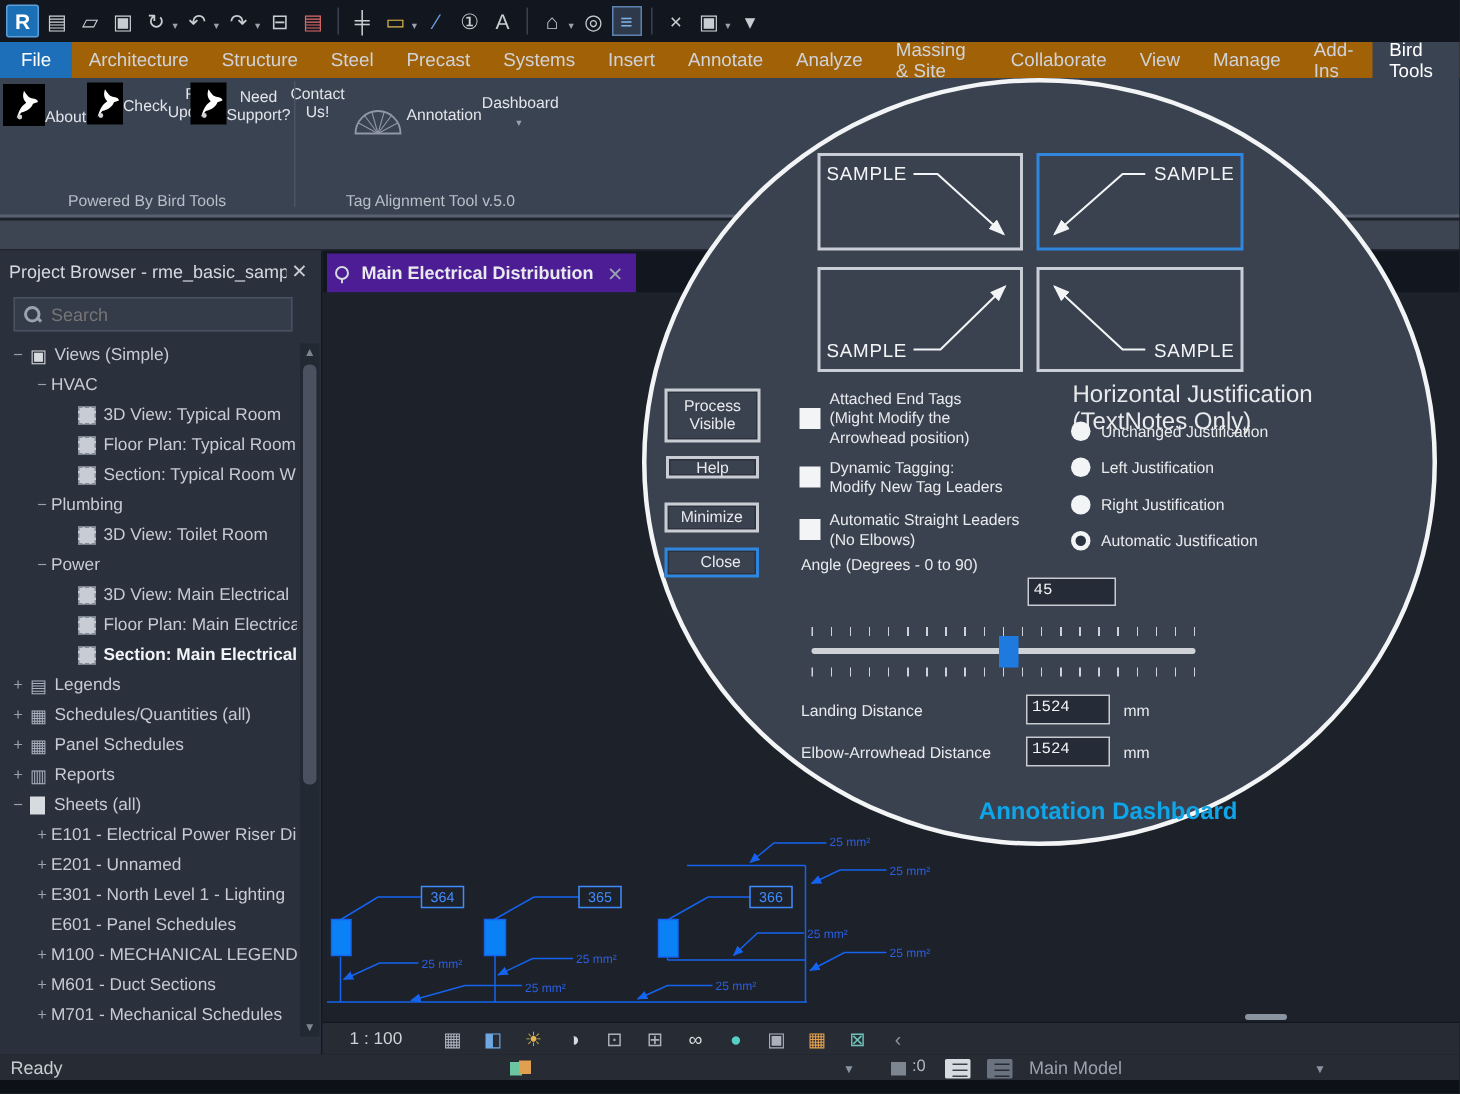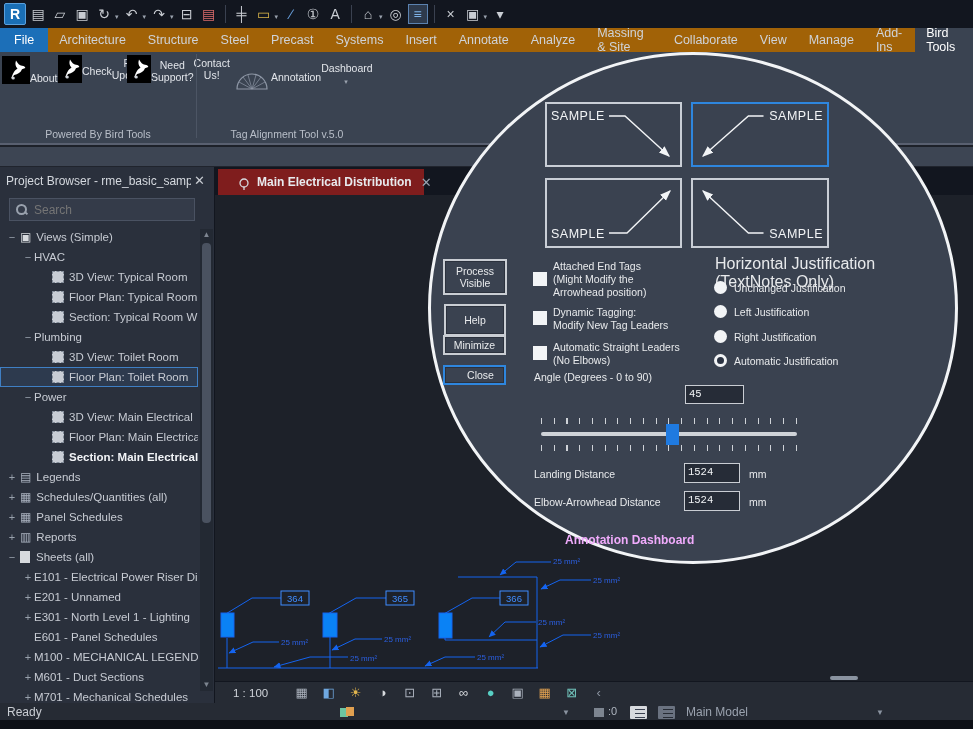--- a/index.html
+++ b/index.html
@@ -35,22 +35,22 @@
   .birdic { width:28px; height:28px; background:#000; display:flex; align-items:center; justify-content:center; }
   .rlbl { font-size:10.5px; color:#e2e5ea; text-align:center; line-height:12px; margin-top:3px; }
   .plabel { position:absolute; bottom:3px; width:100%; text-align:center; font-size:10.5px; color:#b9bfc9; }
   .vsep { position:absolute; top:2px; width:1px; height:84px; background:#4c5564; }
   .rpanel2 { position:absolute; left:197px; top:0; width:250px; height:91px; }
 
   
   .optionsbar { position:absolute; left:0; top:147px; width:973px; height:20px; background:#3d4553;
     border-bottom:1px solid #20242d; }
   .tabstrip { position:absolute; left:215px; top:167px; width:758px; height:28px; background:#12161f; }
-  .vtab { position:absolute; left:3px; top:2px; width:206px; height:26px; background:#7f1d1d;
-    display:flex; align-items:center; padding:0 20px; gap:7px; }
+  .vtab { position:absolute; left:3px; top:2px; width:206px; height:26px; background:#4c1d95;
+    display:flex; align-items:center; padding:0 4px; gap:7px; }
   .vtab-lbl { font-size:12px; font-weight:bold; color:#e8eaee; white-space:nowrap; }
   .vtab-close { color:#9aa2ae; font-size:13px; margin-left:2px; }
   .secmark { width:12px; height:12px; }
 
   
   .sidebar { position:absolute; left:0; top:167px; width:215px; height:536px; background:#2a303c;
     border-right:1px solid #12161f; }
   .sb-head { height:27px; display:flex; align-items:center; padding:0 6px; }
   .sb-title { flex:1; font-size:12px; color:#d5d9df; white-space:nowrap; overflow:hidden; }
   .sb-close { color:#c9cdd3; font-size:13px; padding:0 3px; }
@@ -122,21 +122,21 @@
   .radio { position:absolute; width:13px; height:13px; border-radius:50%; background:#f2f4f6; }
   .radio.sel { background:#2b3342; border:3px solid #f2f4f6; }
   .rlabel { position:absolute; font-size:10.5px; color:#e8eaec; white-space:nowrap; }
   .dlabel { position:absolute; font-size:10.5px; color:#e8eaec; white-space:nowrap; }
   .dinput { position:absolute; background:#262c37; border:1px solid #c9cdd3; color:#f2f4f6;
     font-size:10.5px; padding:2px 3px; font-family:Liberation Mono, monospace; }
   .ticks { position:absolute; height:6px;
     background:repeating-linear-gradient(90deg,#cfd3d8 0 1px,transparent 1px 12.75px); }
   .strack { position:absolute; height:4px; background:#cfd3d8; border-radius:2px; }
   .sthumb { position:absolute; width:13px; height:21px; background:#1f7ae0; }
-  .dtitle { position:absolute; font-size:12px; font-weight:bold; color:#f0abfc; text-align:left; }
+  .dtitle { position:absolute; font-size:16px; font-weight:bold; color:#0ea5e9; text-align:right; }
 </style>
 </head>
 <body>
 
 <div id="app">
 
   <div class="titlebar">
     <div class="qat" id="qat">
         <span class="qicon logo">R</span>
         <span class="qicon">▤</span>
@@ -293,25 +293,20 @@
           <span>Section: Typical Room W</span>
         </div>
         <div class="trow">
           <span class="expander" style="margin-left: 22px;">−</span>
           <span>Plumbing</span>
         </div>
         <div class="trow">
           <span class="expander" style="margin-left: 38px;"></span>
           <span class="view-ic"></span>
           <span>3D View: Toilet Room</span>
-        </div>
-        <div class="trow selected">
-          <span class="expander" style="margin-left: 38px;"></span>
-          <span class="view-ic"></span>
-          <span>Floor Plan: Toilet Room</span>
         </div>
         <div class="trow">
           <span class="expander" style="margin-left: 22px;">−</span>
           <span>Power</span>
         </div>
         <div class="trow">
           <span class="expander" style="margin-left: 38px;"></span>
           <span class="view-ic"></span>
           <span>3D View: Main Electrical</span>
         </div>
@@ -502,21 +497,21 @@
       </svg>
     </div>
     <div class="sample" style="left:260px; top:123px; width:138px; height:70px;">
       <span class="stext" style="right:4px; bottom:5px;">SAMPLE</span>
       <svg viewBox="0 0 133 66" preserveAspectRatio="none">
         <polyline points="70,53 55,53 10,11" fill="none" stroke="#f2f4f6" stroke-width="1.4" marker-end="url(#aw1)"></polyline>
       </svg>
     </div>
 
     <div class="dbtn" style="left:12px; top:204px; width:64px; height:36px;text-align:center;">Process Visible</div>
-    <div class="dbtn" style="left:13px; top:249px; width:62px; height:32px;">Help</div>
+    <div class="dbtn" style="left:13px; top:249px; width:62px; height:15px;">Help</div>
     <div class="dbtn" style="left:12px; top:280px; width:63px; height:20px;">Minimize</div>
     <div class="dbtn close" style="left:12px; top:310px; width:63px; height:20px;">Close</div>
 
     <div id="cbs">
         <div class="cbox" style="left: 102px; top: 217px;"></div>
         <div class="cbtext" style="left: 122px; top: 205px;">Attached End Tags
 (Might Modify the
 Arrowhead position)</div>
         <div class="cbox" style="left: 102px; top: 256px;"></div>
         <div class="cbtext" style="left: 122px; top: 251px;">Dynamic Tagging:

